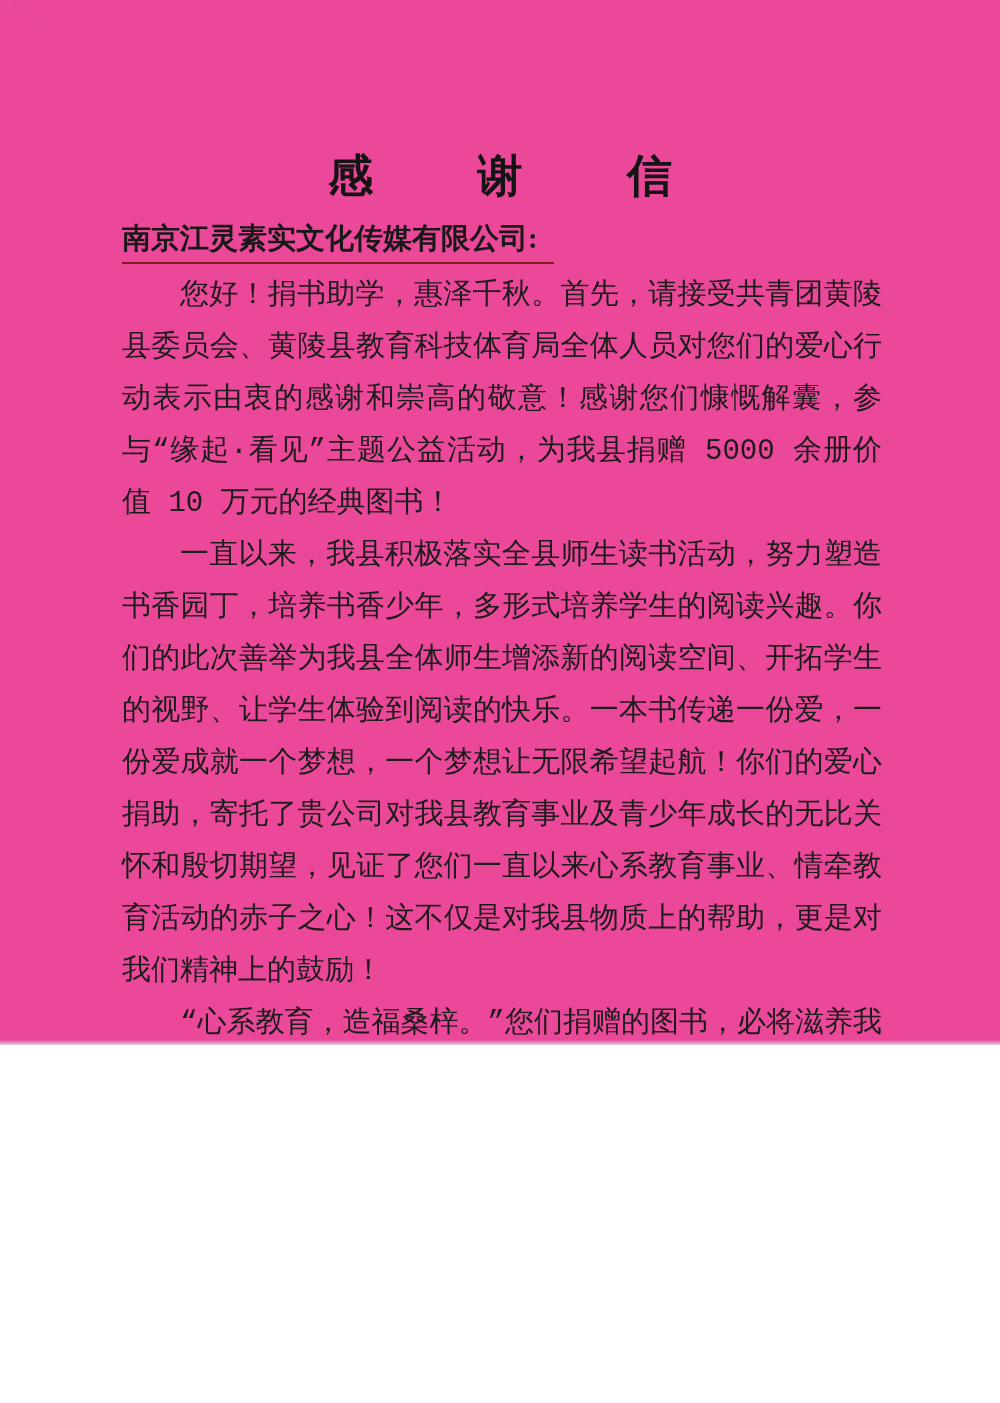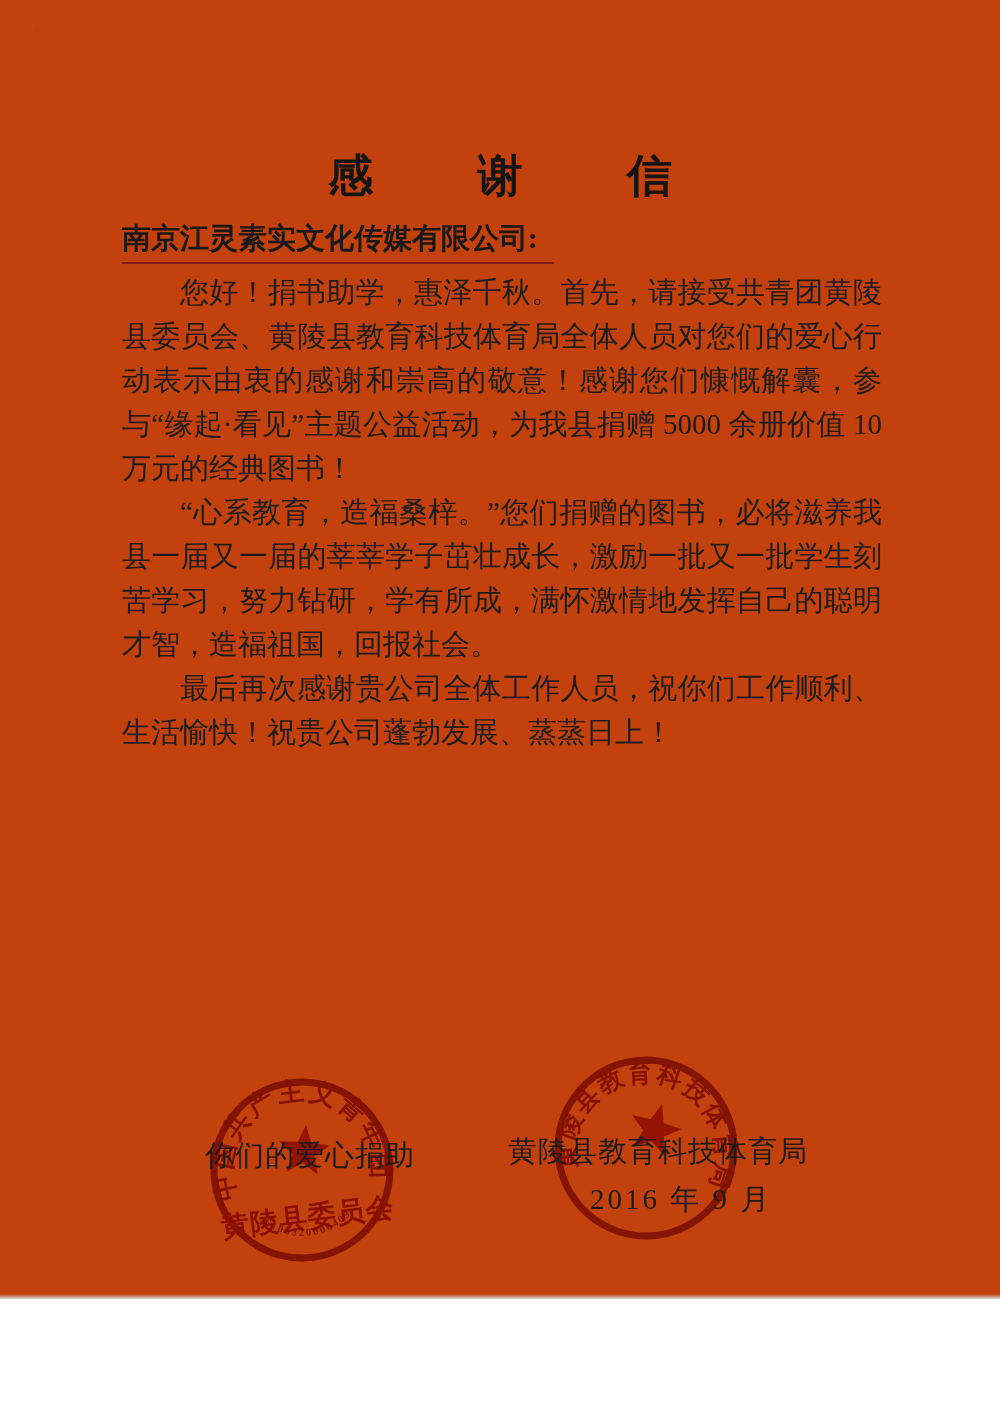--- a/index.html
+++ b/index.html
@@ -1,18 +1,18 @@
 <!DOCTYPE html>
 <html><head>
 <meta charset="utf-8">
 <style>
   html,body{margin:0;padding:0;}
   .page{
-    position:relative;width:1000px;height:1299px;overflow:hidden;
-    background:#c2410c;
+    position:relative;width:1000px;height:1045px;overflow:hidden;
+    background:#ec4899;
     font-family:"Liberation Serif","DejaVu Serif",serif;
     color:#1c1c1c;
   }
   .scan-smudge{
     position:absolute;left:14px;top:0;width:150px;height:42px;
     background:
       linear-gradient(100deg, rgba(120,120,125,.35) 0 2px, transparent 2px 100%) 0 4px/140px 3px no-repeat,
       linear-gradient(95deg, rgba(140,140,145,.25) 0 2px, transparent 2px 100%) 18px 24px/120px 3px no-repeat;
     filter:blur(1px);
   }
@@ -31,22 +31,22 @@
   }
   .salutation{
     position:absolute;left:122px;top:219px;
     font-size:29px;font-weight:700;
     border-bottom:2px solid #7f1d1d;
     padding:0 16px 3px 0;
     color:#181818;
   }
   .body-text{
     position:absolute;left:122px;top:270px;width:760px;
-    font-size:29px;line-height:44px;
-    text-align:justify;text-justify:inter-ideograph;
+    font-size:29px;line-height:52px;
+    text-align:justify;text-justify:inter-ideograph;font-family:Liberation Mono, monospace;
   }
   .body-text p{
     margin:0;text-indent:2em;
   }
   .closing{position:absolute;left:0;top:0;width:100%;height:100%;z-index:5;}
   .sig{
     position:absolute;font-size:29px;letter-spacing:1px;color:#1b1b1b;
   }
   .sig-left{left:205px;top:1136px;}
   .sig-right{left:508px;top:1132px;}
@@ -66,20 +66,21 @@
 <div class="page">
 
   <div class="scan-smudge"></div>
 
   <h1 class="title">感 谢 信</h1>
 
   <div class="salutation">南京江灵素实文化传媒有限公司:</div>
 
   <div class="body-text">
     <p>您好！捐书助学，惠泽千秋。首先，请接受共青团黄陵县委员会、黄陵县教育科技体育局全体人员对您们的爱心行动表示由衷的感谢和崇高的敬意！感谢您们慷慨解囊，参与“缘起·看见”主题公益活动，为我县捐赠 5000 余册价值 10 万元的经典图书！</p>
+    <p>一直以来，我县积极落实全县师生读书活动，努力塑造书香园丁，培养书香少年，多形式培养学生的阅读兴趣。你们的此次善举为我县全体师生增添新的阅读空间、开拓学生的视野、让学生体验到阅读的快乐。一本书传递一份爱，一份爱成就一个梦想，一个梦想让无限希望起航！你们的爱心捐助，寄托了贵公司对我县教育事业及青少年成长的无比关怀和殷切期望，见证了您们一直以来心系教育事业、情牵教育活动的赤子之心！这不仅是对我县物质上的帮助，更是对我们精神上的鼓励！</p>
     <p>“心系教育，造福桑梓。”您们捐赠的图书，必将滋养我县一届又一届的莘莘学子茁壮成长，激励一批又一批学生刻苦学习，努力钻研，学有所成，满怀激情地发挥自己的聪明才智，造福祖国，回报社会。</p>
     <p>最后再次感谢贵公司全体工作人员，祝你们工作顺利、生活愉快！祝贵公司蓬勃发展、蒸蒸日上！</p>
   </div>
 
   <div class="closing">
     <div class="sig sig-left">你们的爱心捐助</div>
     <div class="sig sig-right">黄陵县教育科技体育局</div>
     <div class="sig sig-date">2016 年 9 月</div>
   </div>
 

